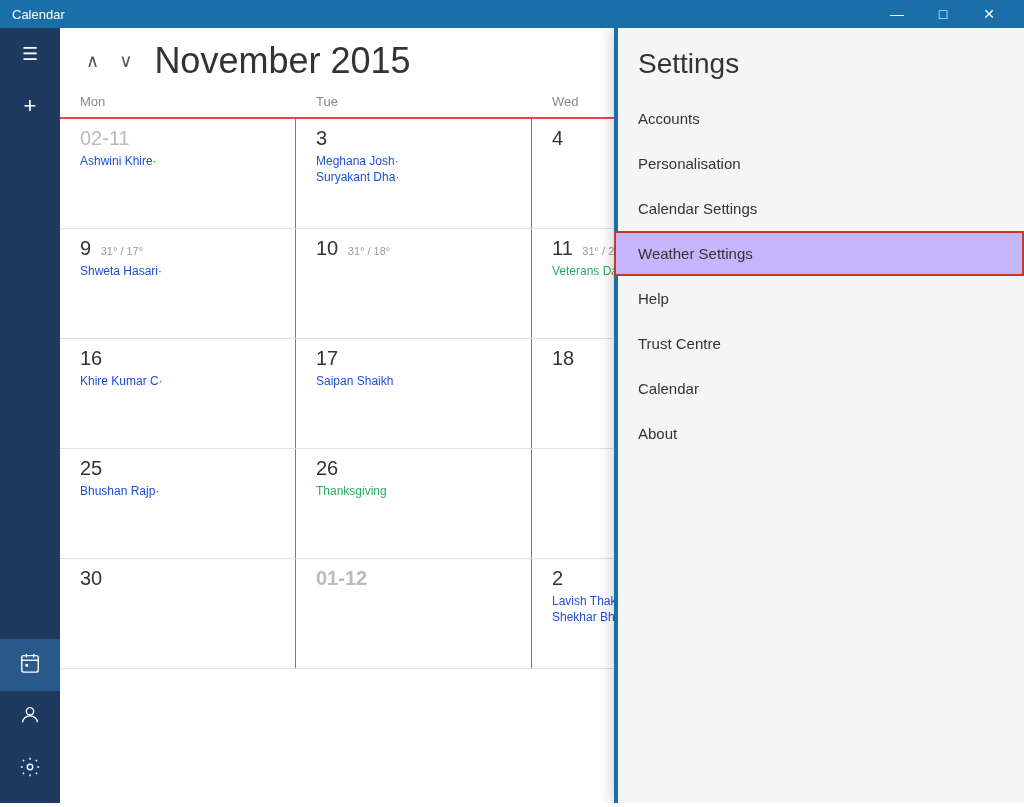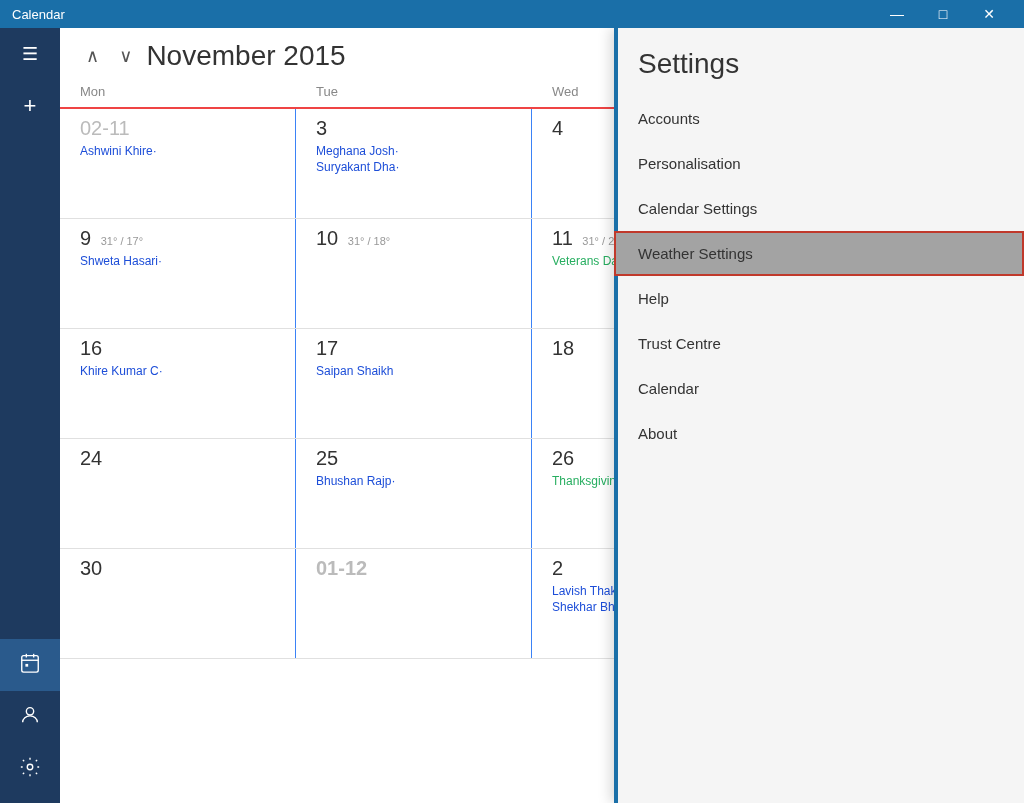--- a/index.html
+++ b/index.html
@@ -121,23 +121,24 @@
     }
     .nav-btn {
       background: none;
       border: none;
       font-size: 18px;
       color: #555;
       cursor: pointer;
       padding: 4px 6px;
     }
     .month-title {
-      font-size: 28px;
+      font-size: 36px;
       font-weight: 300;
       color: #333;
+      margin-left: 8px;
     }
 
     
     .day-headers {
       display: grid;
       grid-template-columns: repeat(4, 1fr) 20px;
       padding: 0 0 4px 0;
       border-bottom: 2px solid #ef4444;
     }
     .day-header {
@@ -210,21 +211,21 @@
       font-size: 15px;
       color: #333;
       cursor: pointer;
       background: transparent;
       border: none;
       text-align: left;
       width: 100%;
       position: relative;
     }
     .settings-item.active {
-      background: #a3a3a3;
+      background: #c4b5fd;
       outline: 2px solid #c0392b;
       outline-offset: -2px;
     }
 
     
     .settings-left-strip {
       width: 4px;
       background: #1a6fa8;
       position: absolute;
       left: 0;
@@ -353,23 +354,20 @@
           <div class="day-number">18</div>
         </div>
         <div class="day-cell">
           <div class="day-number">19</div>
         </div>
         <div class="day-cell"></div>
       </div>
 
       <div class="week-row">
         <div class="day-cell">
-          <div class="day-number">24</div>
-        </div>
-        <div class="day-cell">
           <div class="day-number">25</div>
           <div class="event-text">Bhushan Rajp·</div>
         </div>
         <div class="day-cell">
           <div class="day-number">26</div>
           <div class="event-text green">Thanksgiving</div>
         </div>
         <div class="day-cell"></div>
       </div>
 

